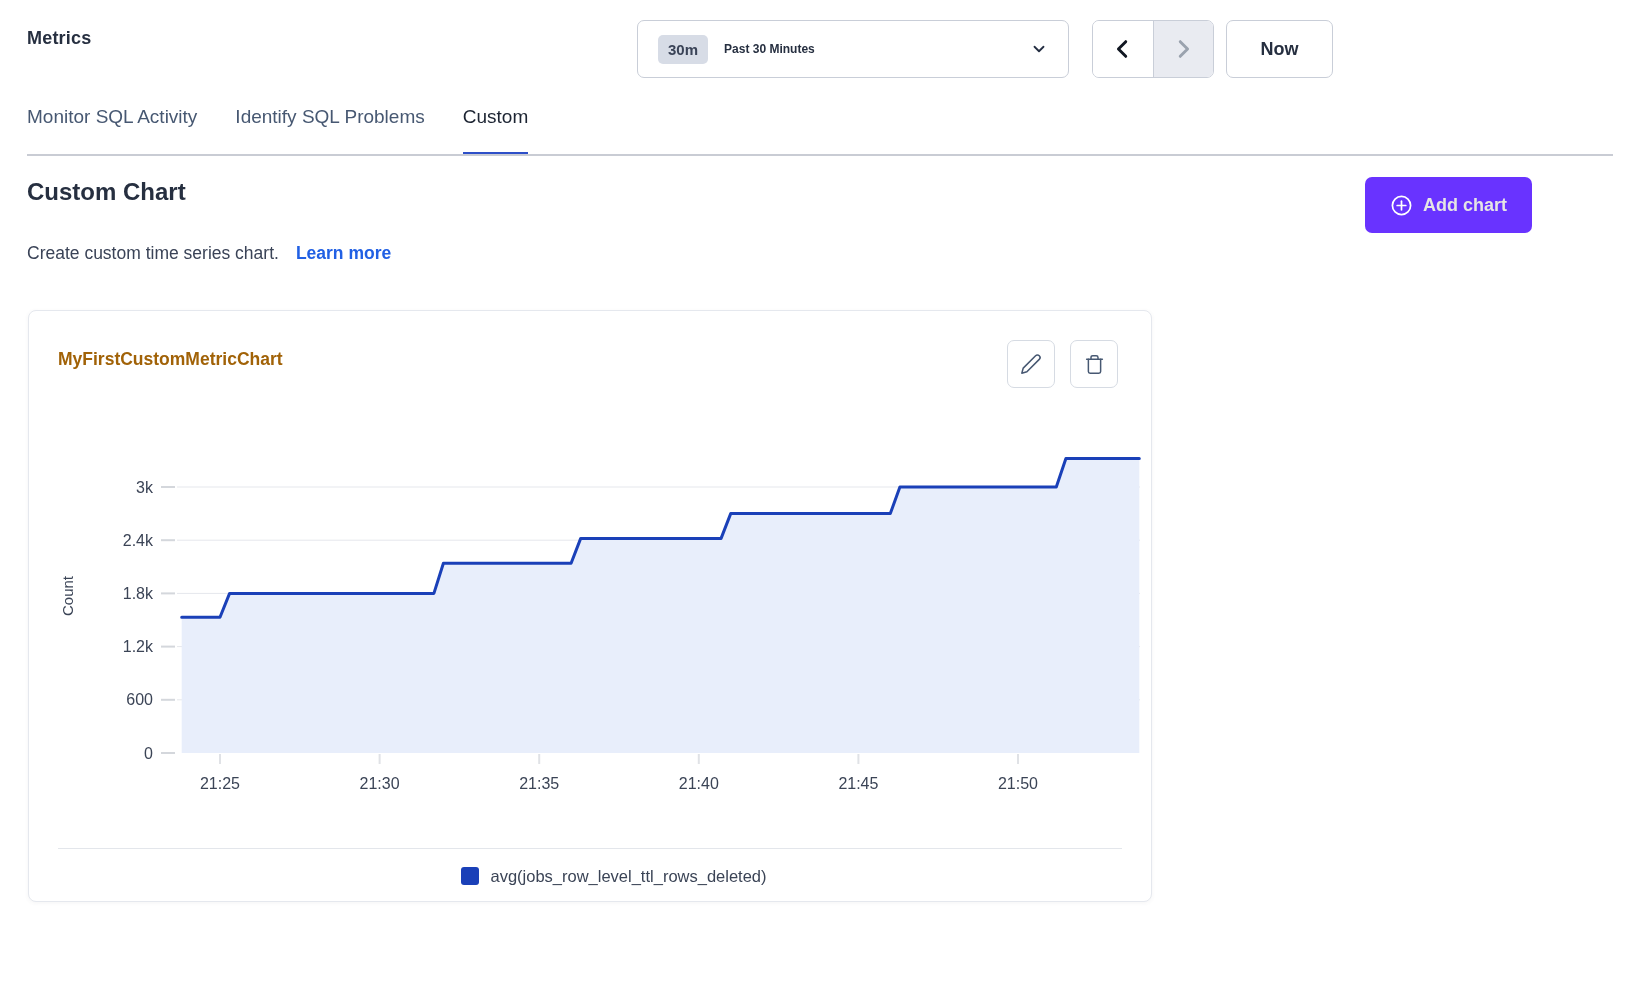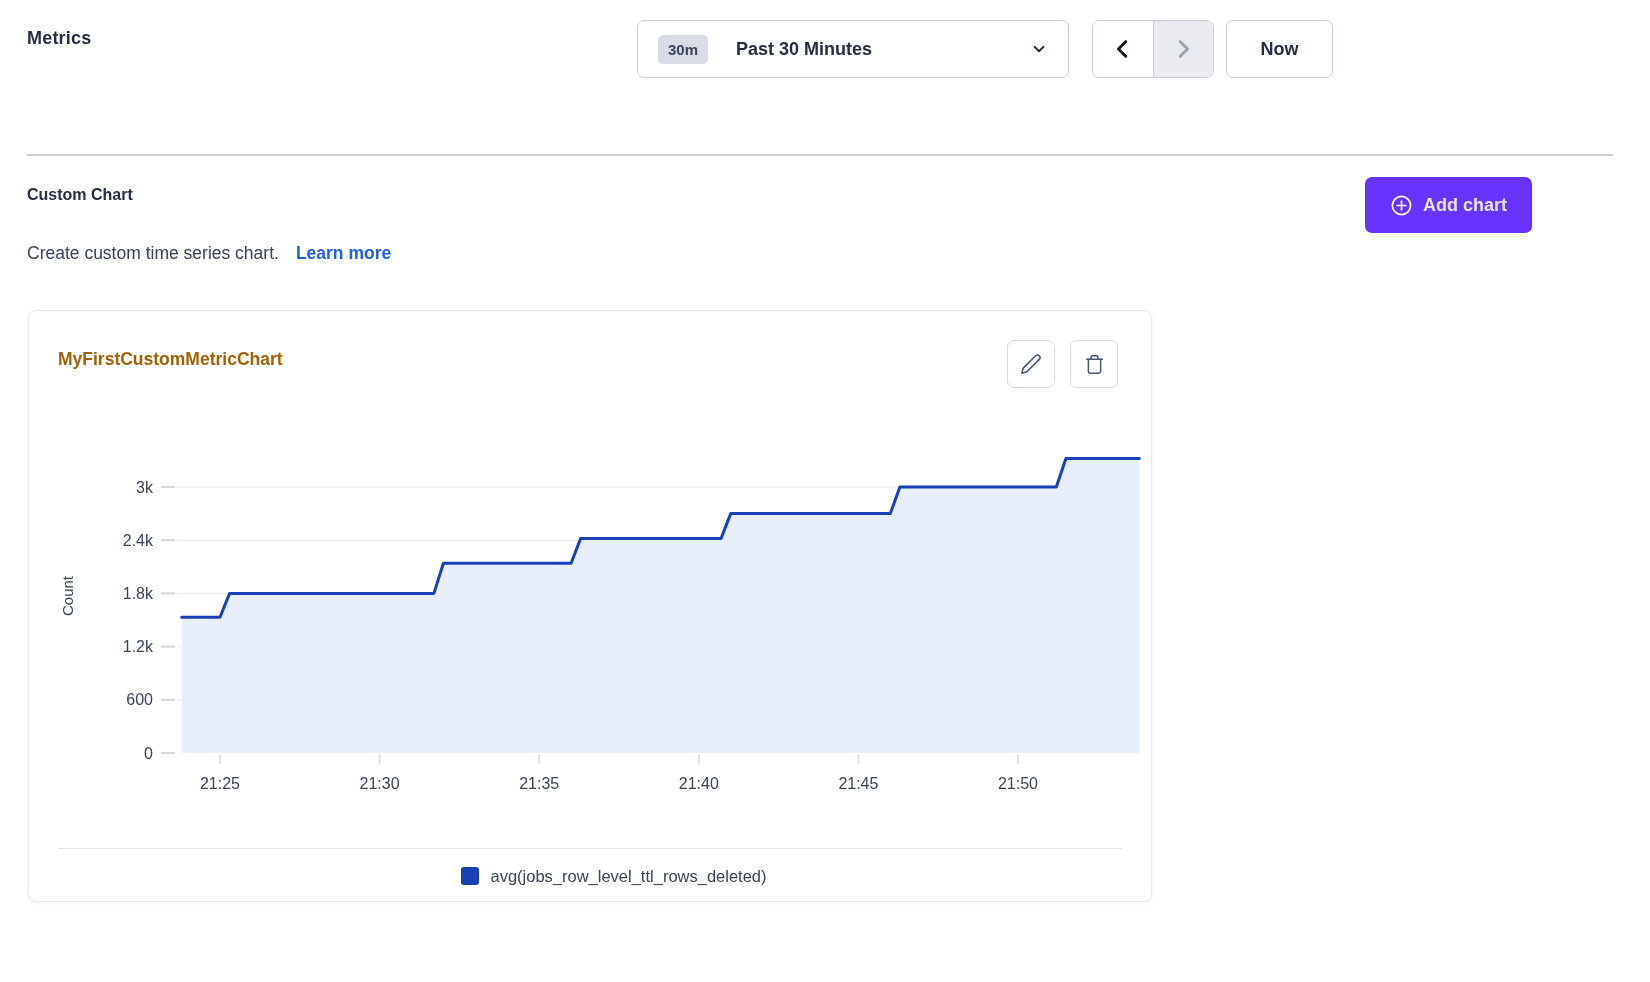--- a/index.html
+++ b/index.html
@@ -6,40 +6,40 @@
   html,body { background:#fff; }
   body { font-family:"Liberation Sans", sans-serif; color:#394455; }
   .page { position:relative; width:1650px; height:982px; background:#fff; overflow:hidden; }
 
   .page-title { position:absolute; left:27px; top:28px; font-size:18px; font-weight:700; color:var(--ink,#262f40); letter-spacing:.2px; }
 
   
   .time-picker { position:absolute; left:637px; top:20px; width:432px; height:58px; background:#fff;
     border:1px solid #c9ced8; border-radius:7px; display:flex; align-items:center; padding:0 20px; cursor:pointer;text-align:center; }
   .chip { background:var(--chip-bg,#d7dce6); color:#3a4357; font-size:15px; font-weight:700; padding:6px 10px; border-radius:5px; }
-  .time-label { margin-left:28px; font-size:18px; font-weight:700; color:var(--ink,#262f40); }
+  .time-label { margin-left:16px; font-size:12px; font-weight:700; color:var(--ink,#262f40); }
   .picker-caret { margin-left:auto; }
 
   .arrow-group { position:absolute; left:1092px; top:20px; width:122px; height:58px; border:1px solid #c9ced8;
     border-radius:7px; overflow:hidden; display:flex; background:#fff; }
   .arrow { flex:1; display:flex; align-items:center; justify-content:center; background:#fff; border:none; cursor:pointer; }
   .arrow.next { background:#e9ebf1; border-left:1px solid #c9ced8; cursor:default; }
 
   .now-btn { position:absolute; left:1226px; top:20px; width:107px; height:58px; background:#fff; border:1px solid #c9ced8;
     border-radius:7px; font-family:inherit; font-size:18px; font-weight:700; color:var(--ink,#262f40); cursor:pointer; }
 
   
   .tabs { position:absolute; left:27px; top:104px; height:52px; display:flex; gap:38px; }
   .tab { position:relative; font-size:19px; color:#475872; cursor:pointer; padding-top:2px; }
   .tab.active { color:#1c2432; font-weight:400; }
   .tab.active::after { content:""; position:absolute; left:0; right:0; bottom:0; height:4px; background:var(--underline,#2d4fc8); }
   .tabs-divider { position:absolute; left:27px; top:154px; width:1586px; height:2px; background:#c9ccd4; }
 
   
-  .section-title { position:absolute; left:27px; top:186px; font-size:16px; font-weight:700; color:var(--ink,#262f40); }
+  .section-title { position:absolute; left:27px; top:178px; font-size:24px; font-weight:700; color:var(--ink,#262f40); }
   .section-subtitle { position:absolute; left:27px; top:243px; font-size:17.5px; color:#3a4357; }
   .learn-more { color:var(--link,#2160e4); font-weight:700; text-decoration:none; cursor:pointer; margin-left:17px; }
 
   .add-chart { position:absolute; left:1365px; top:177px; width:167px; height:56px; background:var(--accent,#6933ff);
     color:#e5e5e5; border:none; border-radius:7px; font-family:inherit; font-size:18px; font-weight:700;
     display:flex; align-items:center; justify-content:center; gap:10px; cursor:pointer; }
 
   
   .card { position:absolute; left:28px; top:310px; width:1124px; height:592px; background:#fff;
     border:1px solid #e5e8ee; border-radius:8px; box-shadow:0 1px 4px rgba(60,70,90,.06); }
@@ -84,20 +84,25 @@
     </button>
     <button class="arrow next" aria-label="next range">
       <svg width="22" height="22" viewBox="0 0 24 24" fill="none" stroke="#9aa2ae" stroke-width="3.2" stroke-linecap="round" stroke-linejoin="round">
           <polyline points="9 4 17 12 9 20"></polyline>
         </svg>
     </button>
   </div>
 
   <button class="now-btn">Now</button>
 
+  <nav class="tabs">
+    <div class="tab">Monitor SQL Activity</div>
+    <div class="tab">Identify SQL Problems</div>
+    <div class="tab active">Custom</div>
+  </nav>
   <div class="tabs-divider"></div>
 
   <h2 class="section-title">Custom Chart</h2>
   <p class="section-subtitle">
     <span>Create custom time series chart.</span><a class="learn-more">Learn more</a>
   </p>
 
   <button class="add-chart">
     <svg width="23" height="23" viewBox="0 0 24 24" fill="none" stroke="#ffffff" stroke-width="1.8" stroke-linecap="round">
         <circle cx="12" cy="12" r="9.5"></circle>

